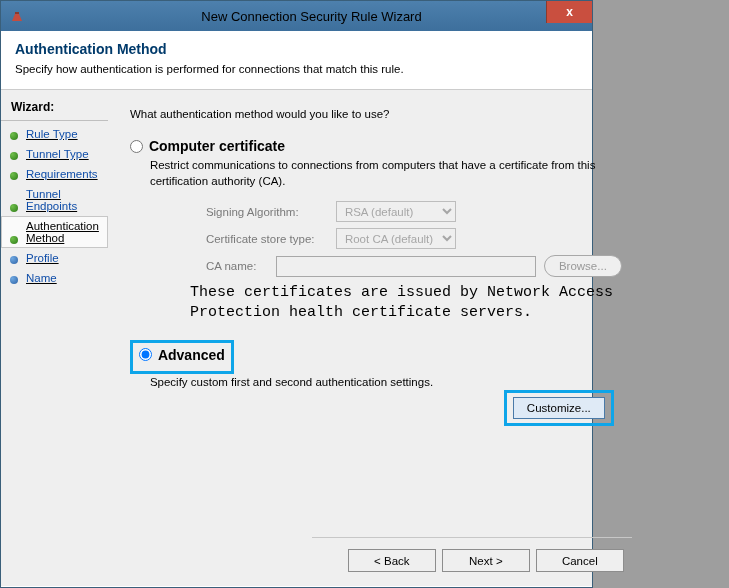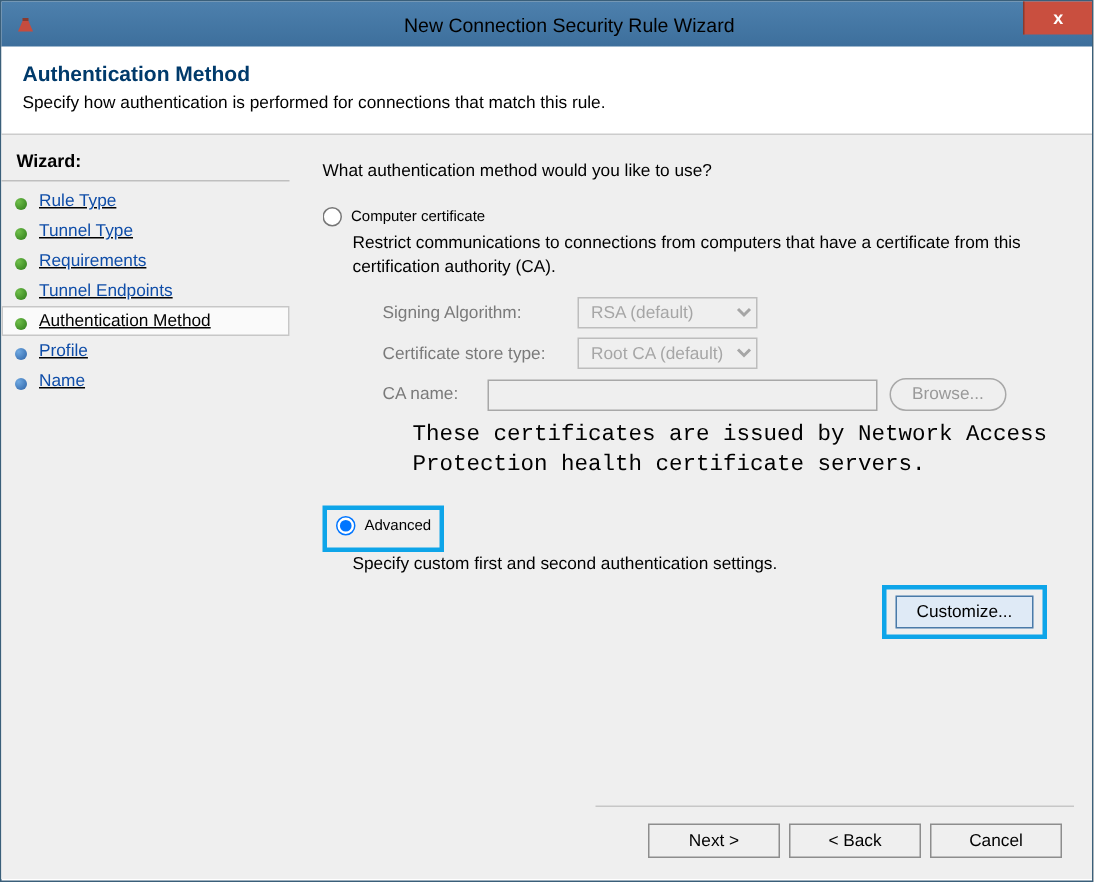--- a/index.html
+++ b/index.html
@@ -6,21 +6,21 @@
   body {
     margin: 0;
     font-family: "Segoe UI", Tahoma, sans-serif;
     font-size: 12px;
     background: #9e9e9e;
     width: 729px;
     height: 588px;
     overflow: hidden;
   }
   .window {
-    width: 729px;
+    width: 593px;
     height: 588px;
     background: #fff;
     border: 1px solid #3a5f7a;
     position: relative;
   }
   .titlebar {
     height: 30px;
     background: linear-gradient(#4d80ad, #3d6f9c);
     display: flex;
     align-items: center;
@@ -126,40 +126,40 @@
   }
   .radio-row {
     display: flex;
     align-items: center;
     margin-bottom: 4px;
   }
   .radio-row input[type=radio] {
     margin: 0 6px 0 0;
   }
   .radio-row label.bold {
-    font-weight: normal;
-    font-size: 10px;
+    font-weight: bold;
+    font-size: 14px;
   }
   .radio-desc {
     margin: 2px 0 12px 20px;
     font-size: 11.5px;
     color: #000;
     line-height: 1.35;
   }
   .form-row {
     display: flex;
     align-items: center;
     margin: 6px 0 6px 40px;
     font-size: 11.5px;
   }
   .form-row .flabel {
     width: 130px;
     color: #000;
   }
-  .form-row.disabled .flabel { color: #7a7a7a; }
+  .form-row.disabled .flabel { color: #7a7a7a; margin-left: 36px; }
   .form-row select, .form-row input[type=text] {
     font-size: 11.5px;
     height: 21px;
     border: 1px solid #a8a8a8;
     background: #fff;
     padding: 0 4px;
   }
   .form-row.disabled select,
   .form-row.disabled input[type=text] {
     background: #efefef;
@@ -342,20 +342,20 @@
         <div class="adv-desc">Specify custom first and second authentication settings.</div>
       </div>
 
       <div class="customize-wrap highlight-box">
         <button>Customize...</button>
       </div>
 
       <div class="footer-divider"></div>
 
       <div class="footer">
+        <button>&lt; Back</button>
         <button>Next &gt;</button>
-        <button>&lt; Back</button>
         <button>Cancel</button>
       </div>
 
     </div>
   </div>
 </div>
 
 </body></html>

